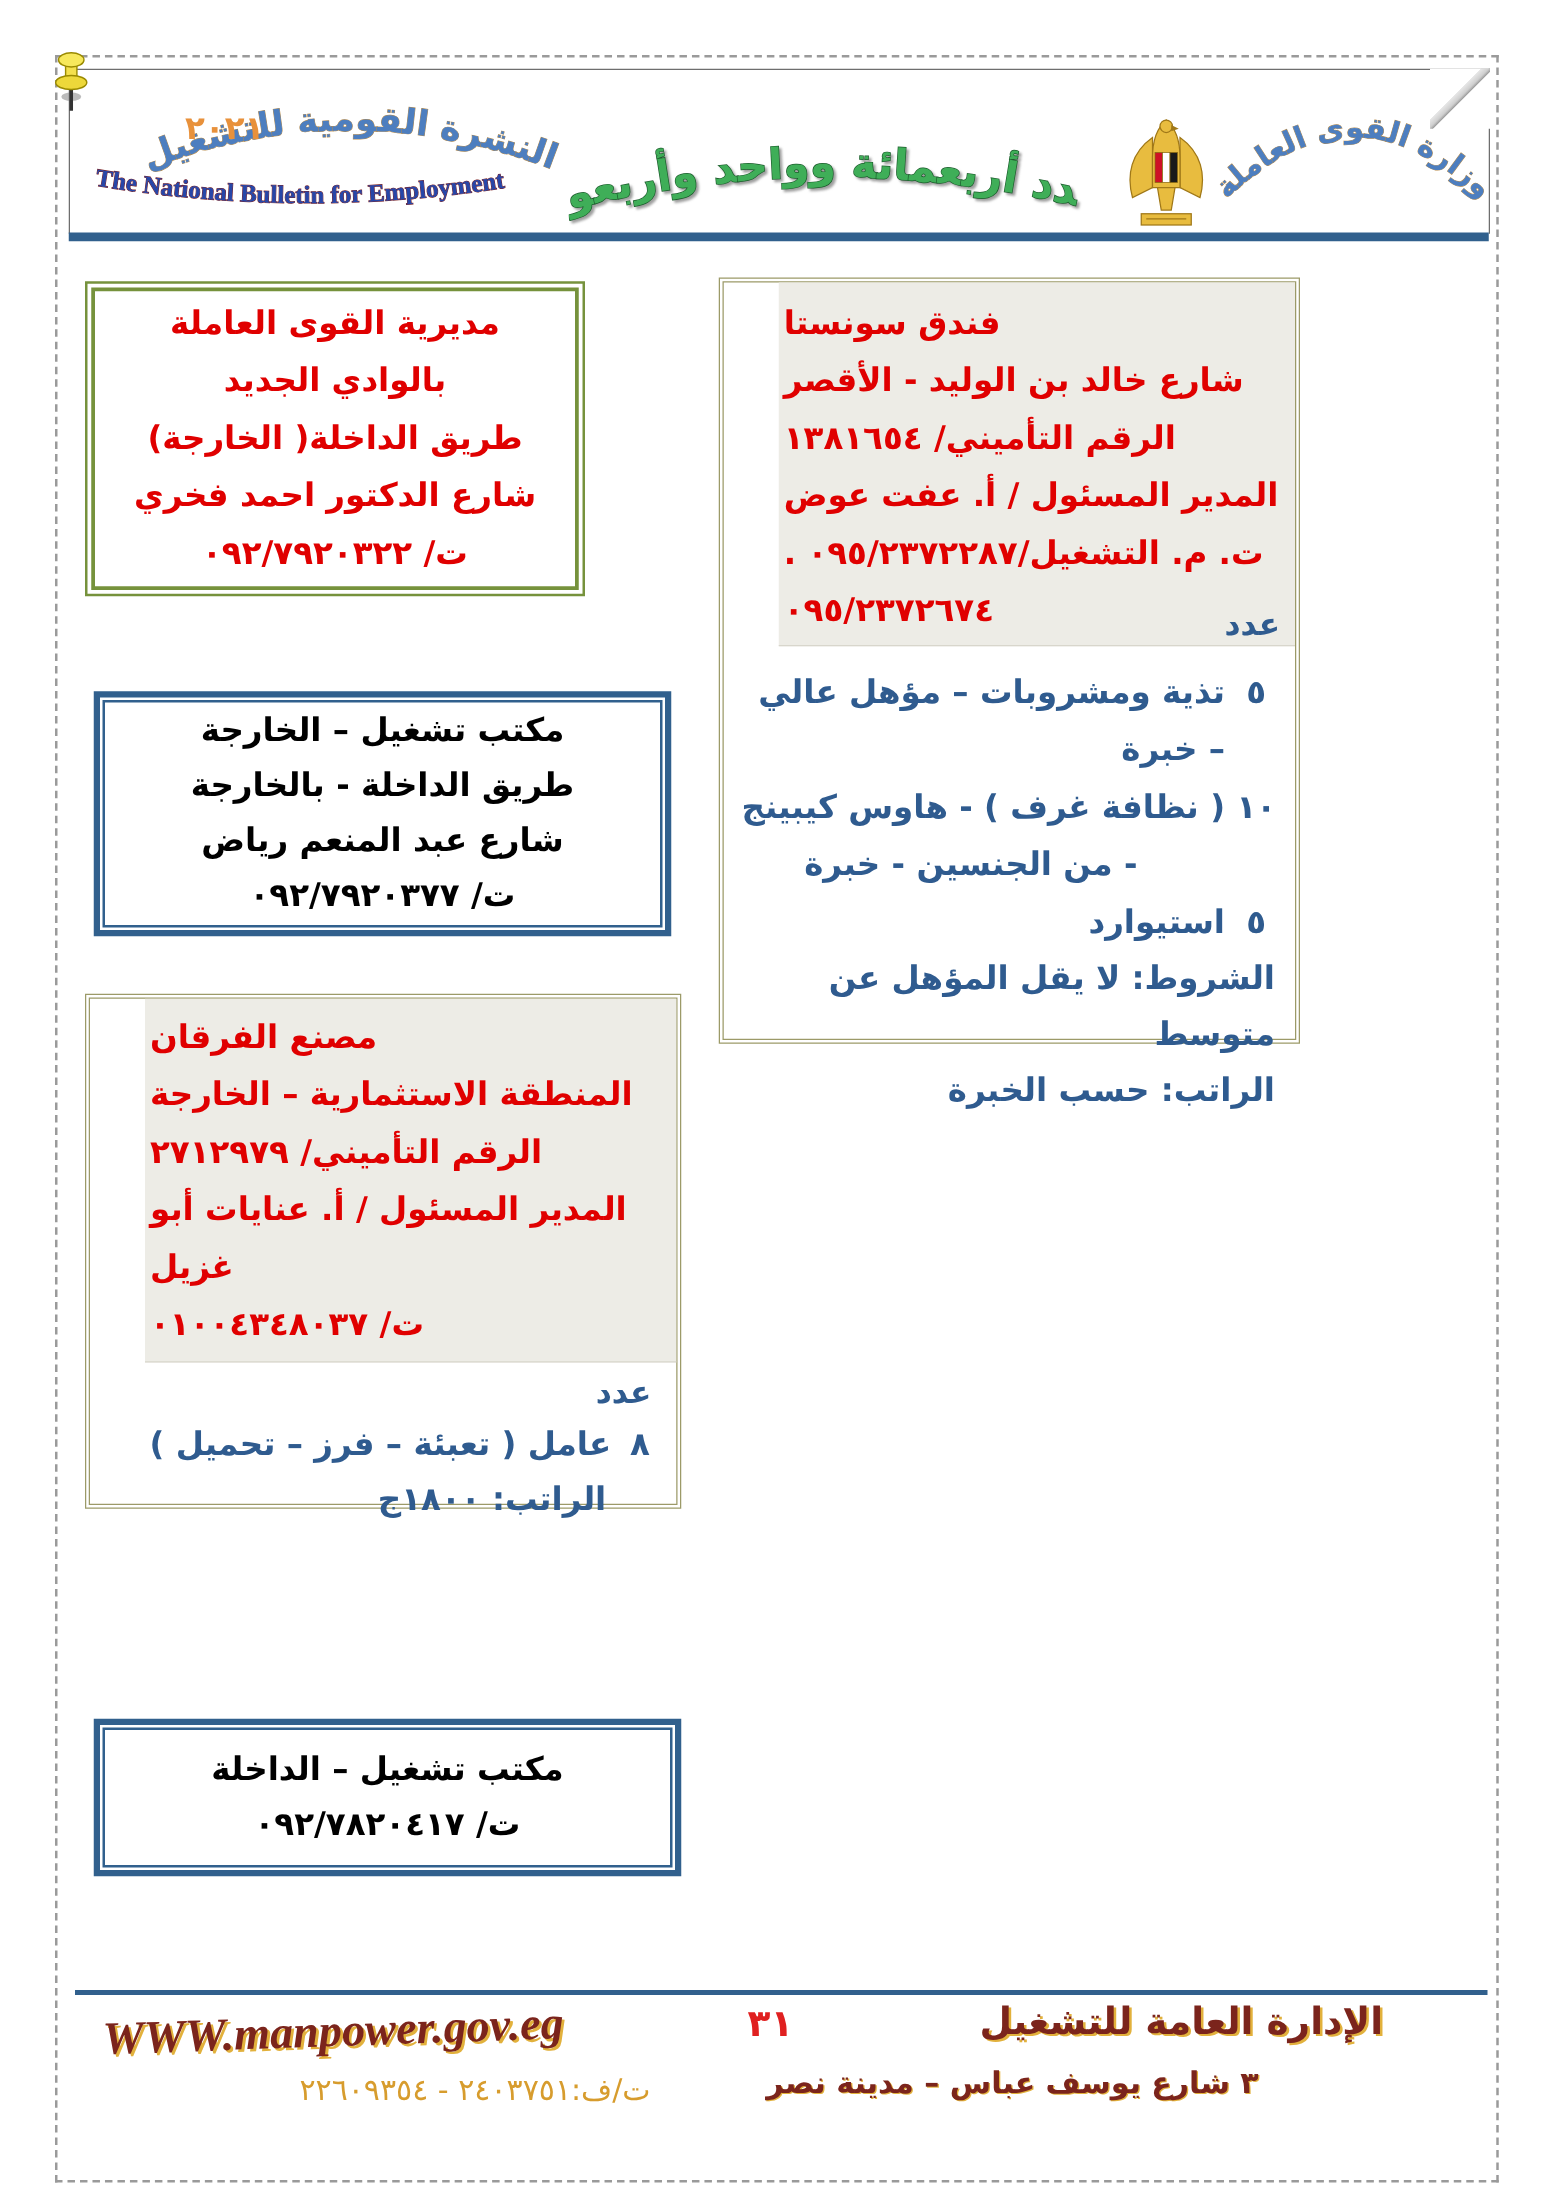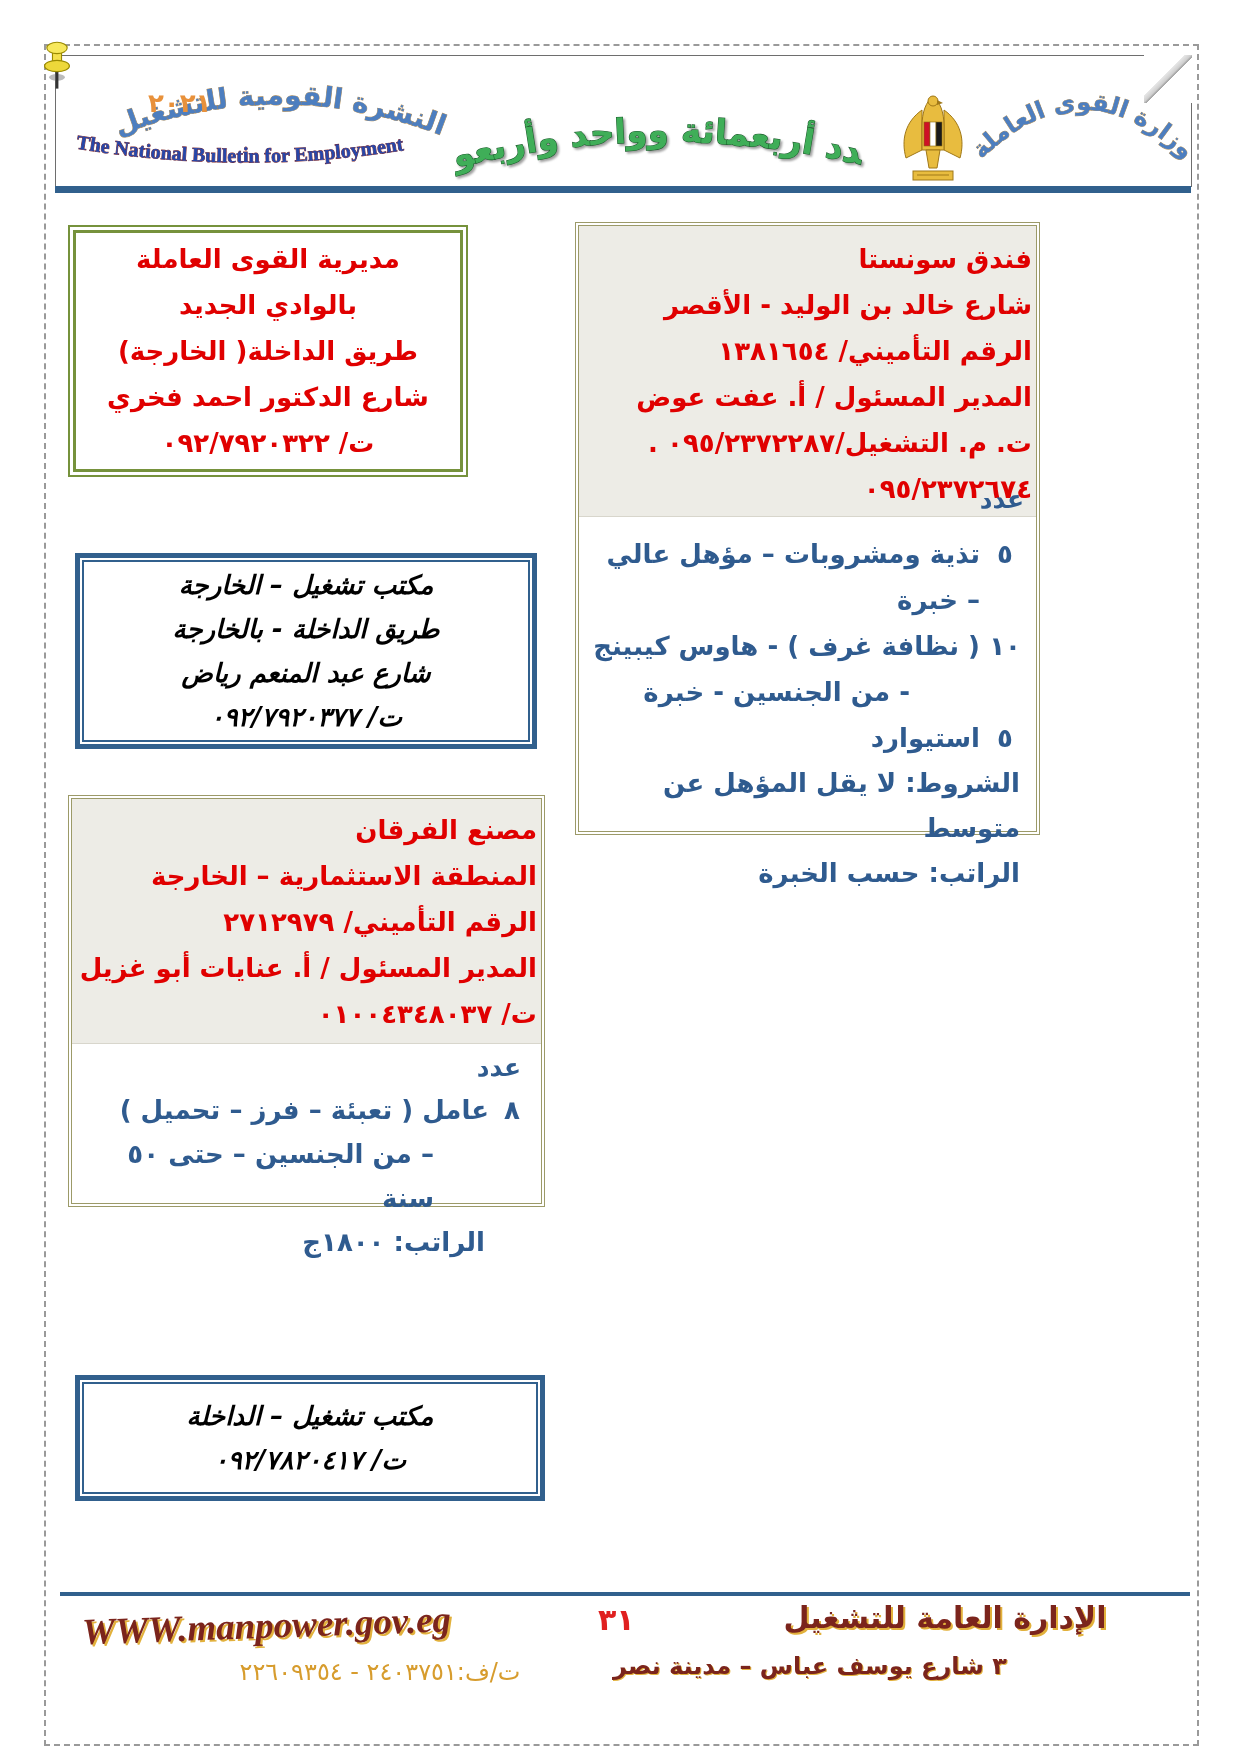--- a/index.html
+++ b/index.html
@@ -28,23 +28,23 @@
 
   
   .b-green{border:2px solid #76923C;padding:3px;}
   .b-green .inner{border:3px solid #76923C;height:100%;box-sizing:border-box;}
   .b-blue{border:5px solid #31608D;padding:2px;}
   .b-blue .inner{border:2px solid #31608D;height:100%;box-sizing:border-box;}
   .b-tan{border:4px double #9C9A68;background:#fff;}
   .centered-lines{display:flex;flex-direction:column;justify-content:center;height:100%;
     text-align:center;}
   .red-line{color:#E00000;font-weight:bold;font-size:26px;line-height:46px;}
-  .black-line{color:#000;font-weight:bold;font-size:26px;line-height:44px;font-style:italic;}
-  .gray-head{background:#EDECE6;text-align:right;position:relative;
-    border-bottom:1px solid #d8d6cc;}
+  .black-line{color:#000;font-weight:bold;font-size:26px;line-height:44px;}
+  .gray-head{background:#EDECE6;text-align:left;position:relative;
+    border-bottom:1px solid #d8d6cc;margin-left:44px;}
   .blue-sec{color:#2F5B8F;font-weight:bold;font-size:26px;}
   .count-label{color:#2F5B8F;font-weight:bold;font-size:25px;}
   .job-row{display:flex;line-height:46px;}
   .job-count{width:50px;text-align:center;flex:none;}
   .job-text{flex:1;}
   .ta-r{text-align:right;}
 
   
   .footer-line{position:absolute;left:60px;top:1592px;width:1130px;height:4px;background:#31608D;}
   .dept{position:absolute;left:760px;top:1600px;width:370px;text-align:center;color:#7B241C;
@@ -180,21 +180,20 @@
       <div class="red-line">ت/ ٠١٠٠٤٣٤٨٠٣٧</div>
     </div>
     <div class="blue-sec" style="padding:4px 6px 0" dir="rtl">
       <div class="ta-r" style="line-height:40px;padding-right:14px;font-size:25px">عدد</div>
       <div class="job-row" style="line-height:44px">
         <div class="job-count" style="width:46px">٨</div>
         <div class="job-text ta-r">عامل ( تعبئة – فرز – تحميل )</div>
       </div>
       <div class="job-row" style="line-height:44px">
         <div class="job-count" style="width:46px"></div>
-        <div class="job-text ta-r" style="padding-right:55px">– من الجنسين – حتى ٥٠ سنة</div>
       </div>
       <div class="ta-r" style="line-height:44px;padding-right:50px">الراتب: ١٨٠٠ج</div>
     </div>
   </div>
 
   <div class="abs b-blue" style="left:75px;top:1375px;width:470px;height:126px;box-sizing:border-box">
     <div class="inner centered-lines" dir="rtl">
       <div class="black-line">مكتب تشغيل – الداخلة</div>
       <div class="black-line">ت/ ٠٩٢/٧٨٢٠٤١٧</div>
     </div>

